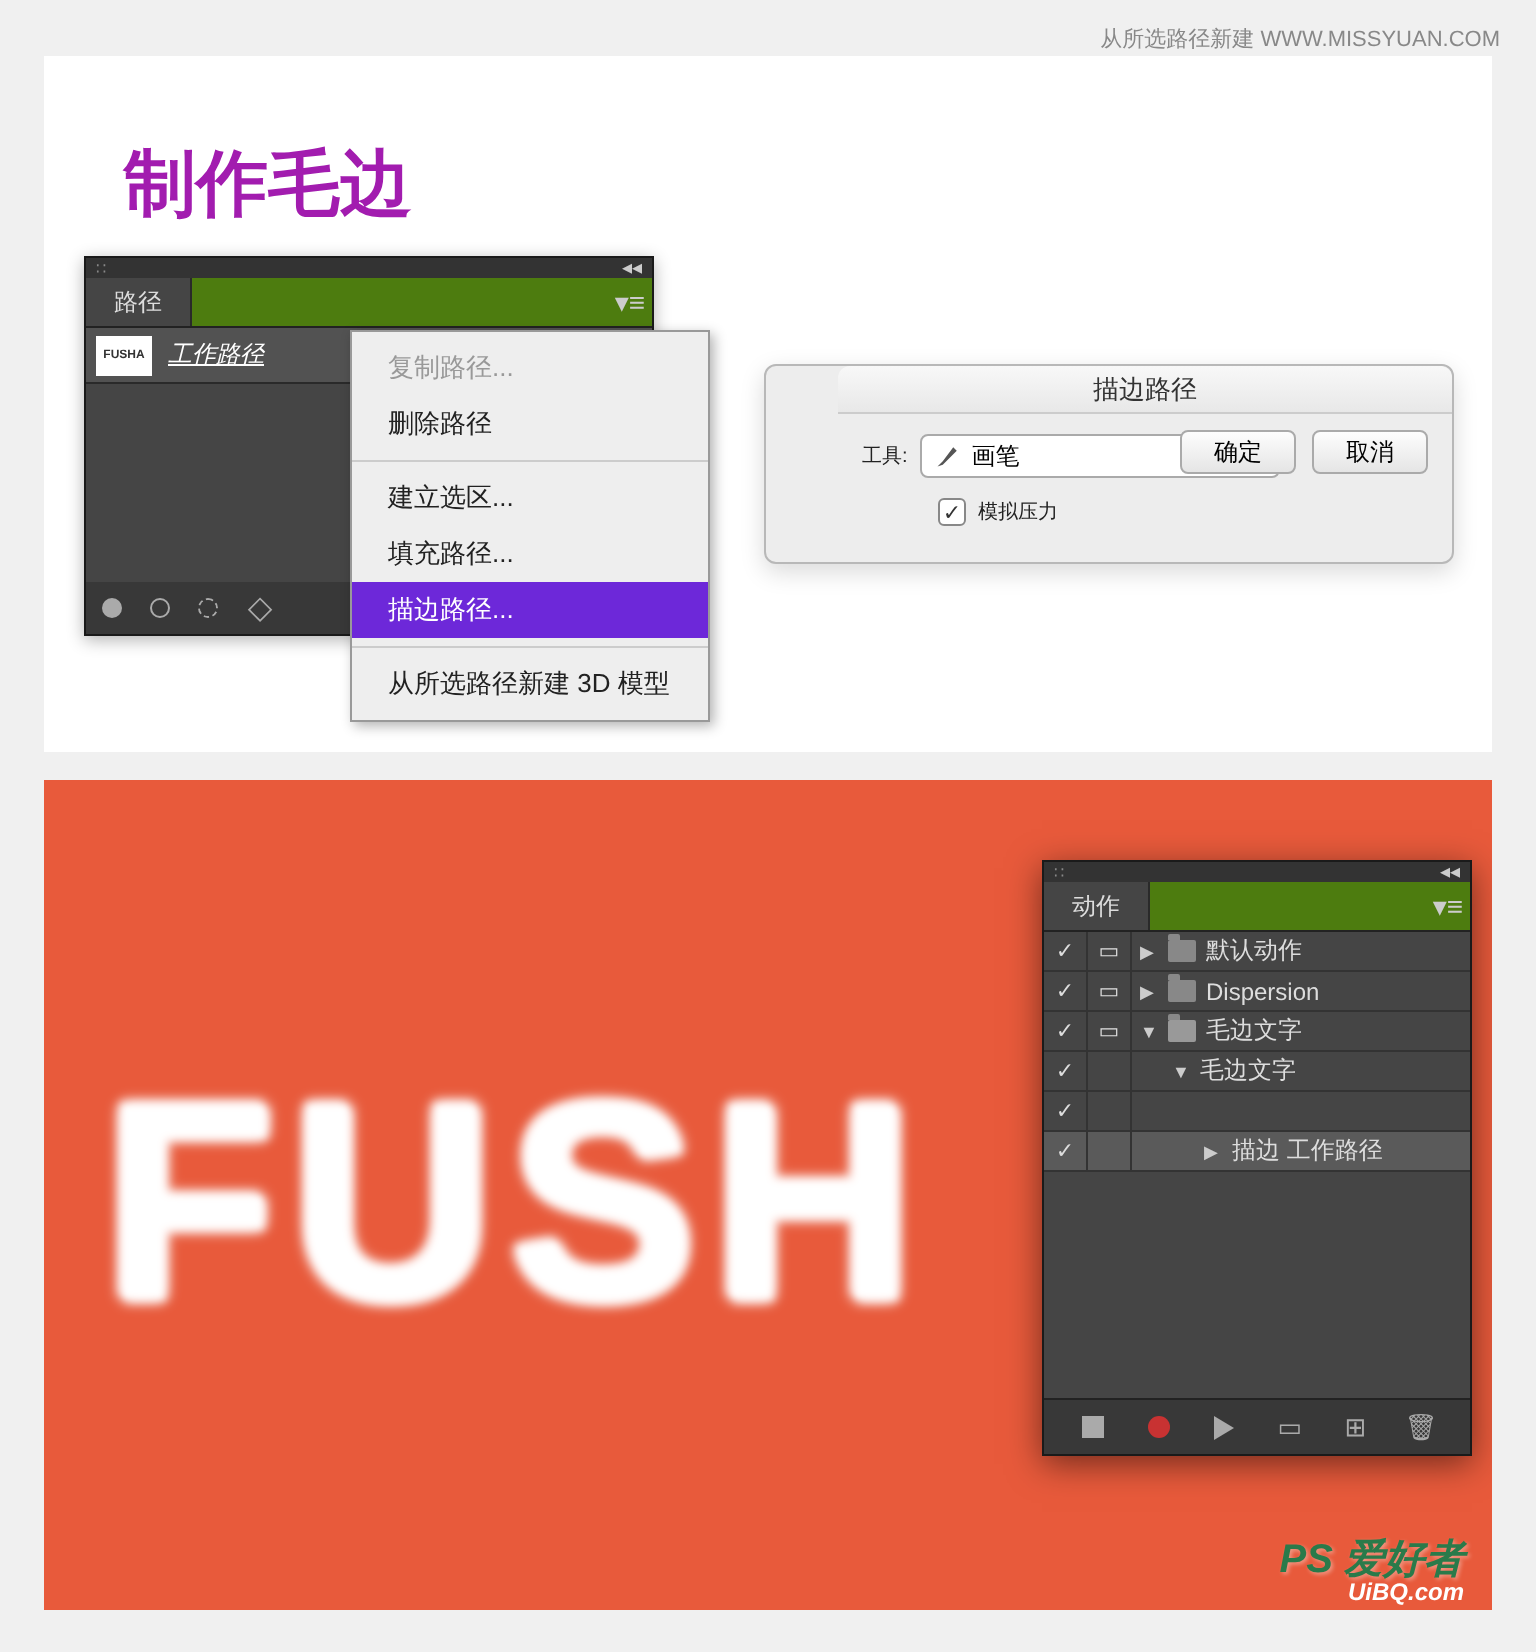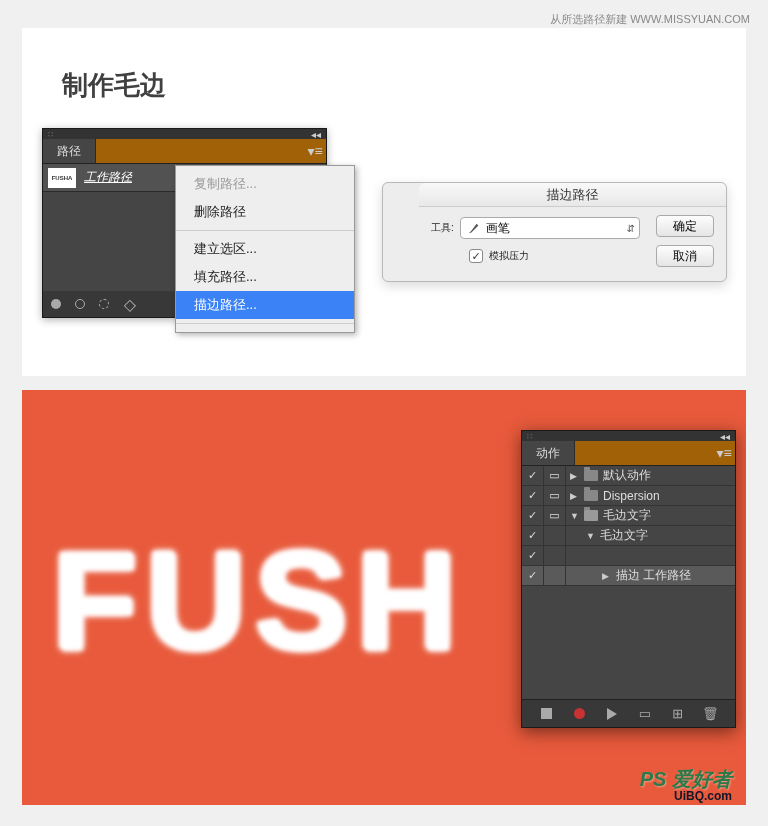--- a/index.html
+++ b/index.html
@@ -24,23 +24,23 @@
       top: 28px;
       left: 22px;
       width: 724px;
       height: 348px;
       background: #fff;
     }
     .title {
       position: absolute;
       top: 40px;
       left: 40px;
-      font-size: 26px;
+      font-size: 36px;
       font-weight: bold;
-      color: #404040;
+      color: #a21caf;
     }
     
     .paths-panel {
       position: absolute;
       top: 100px;
       left: 20px;
       width: 285px;
       height: 190px;
       background: #454545;
       border: 1px solid #1a1a1a;
@@ -51,21 +51,21 @@
       background: #333;
       display: flex;
       align-items: center;
       justify-content: space-between;
       padding: 0 5px;
     }
     .panel-top .dots-left { color: #888; font-size: 8px; letter-spacing: -1px; }
     .panel-top .chevrons { color: #ccc; font-size: 10px; }
     .panel-tabs {
       height: 25px;
-      background: #a16207;
+      background: #4d7c0f;
       display: flex;
       align-items: stretch;
       border-bottom: 1px solid #222;
     }
     .panel-tab {
       padding: 5px 14px;
       font-size: 12px;
       color: #ddd;
       background: #454545;
       border-right: 1px solid #2a2a2a;
@@ -141,21 +141,21 @@
       box-shadow: 2px 2px 6px rgba(0,0,0,0.3);
       padding: 4px 0;
       z-index: 10;
     }
     .menu-item {
       padding: 5px 18px;
       font-size: 13px;
       color: #222;
     }
     .menu-item.disabled { color: #999; }
-    .menu-item.highlighted { background: #3b82f6; color: #fff; }
+    .menu-item.highlighted { background: #6d28d9; color: #fff; }
     .menu-sep { height: 1px; background: #ccc; margin: 4px 0; }
     
     .stroke-dialog {
       position: absolute;
       top: 154px;
       left: 360px;
       width: 345px;
       height: 100px;
       background: #ededed;
       border: 1px solid #b8b8b8;
@@ -228,21 +228,21 @@
       justify-content: center;
       font-size: 11px;
       color: #333;
       border-radius: 3px;
     }
     .dialog-buttons {
       position: absolute;
       right: 12px;
       top: 8px;
       display: flex;
-      flex-direction: column;
+      flex-direction: row;
       gap: 8px;
     }
     .dialog-btn {
       width: 58px;
       height: 22px;
       background: linear-gradient(#fdfdfd, #e5e5e5);
       border: 1px solid #aaa;
       border-radius: 4px;
       font-size: 12px;
       display: flex;
@@ -374,22 +374,23 @@
       font-weight: bold;
       font-style: italic;
       color: #2a7a4a;
       text-shadow: 1px 1px 2px rgba(255,255,255,0.4);
     }
     .watermark-site {
       position: absolute;
       bottom: 2px;
       right: 14px;
       font-size: 12px;
-      color: #0f172a;
+      color: #ffffff;
       font-weight: bold;
+      font-style: italic;
     }
   </style>
 </head>
 <body>
 
 <div class="header-text">从所选路径新建  WWW.MISSYUAN.COM</div>
 
 <div class="white-section">
   <div class="title">制作毛边</div>
 
@@ -415,20 +416,21 @@
   </div>
 
   <div class="context-menu">
     <div class="menu-item disabled">复制路径...</div>
     <div class="menu-item">删除路径</div>
     <div class="menu-sep"></div>
     <div class="menu-item">建立选区...</div>
     <div class="menu-item">填充路径...</div>
     <div class="menu-item highlighted">描边路径...</div>
     <div class="menu-sep"></div>
+    <div class="menu-item">从所选路径新建 3D 模型</div>
   </div>
 
   <div class="stroke-dialog">
     <div class="dialog-title-bar">描边路径</div>
     <div class="dialog-body">
       <div class="dialog-row">
         <span class="dialog-label">工具:</span>
         <div class="tool-select">
           <svg class="brush-icon" viewBox="0 0 16 16">
               <path d="M2 14 L5 11 L11 3 L13 5 L5 13 Z" fill="#555"></path>

